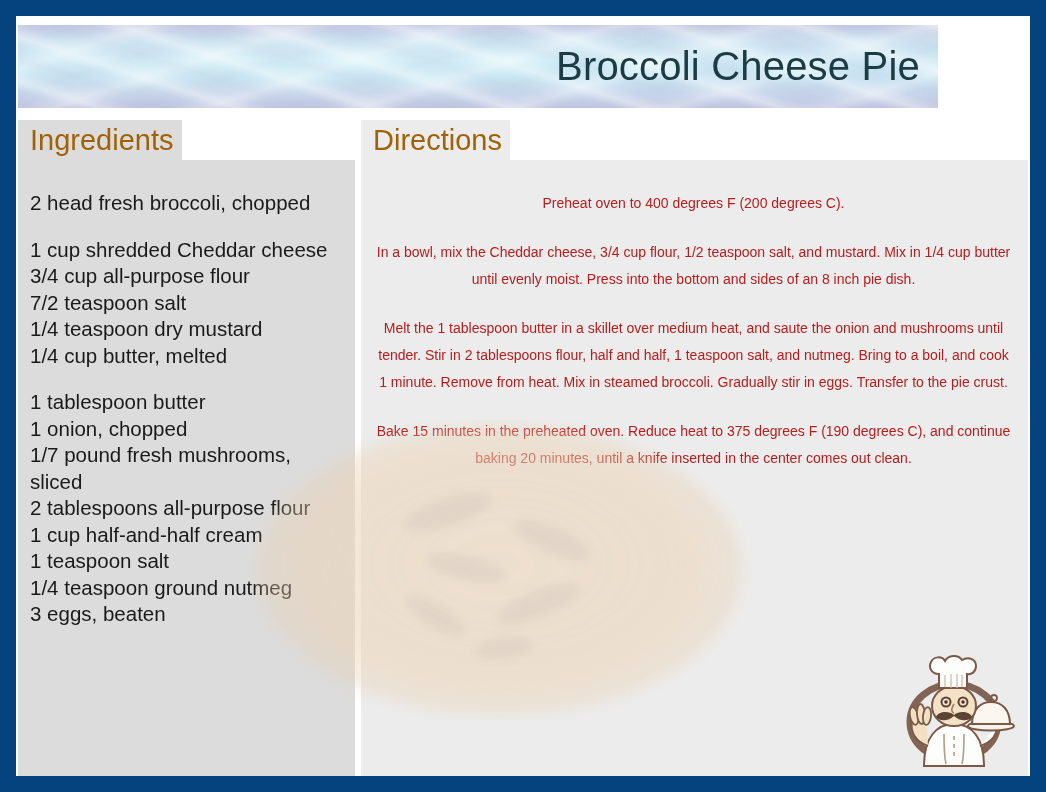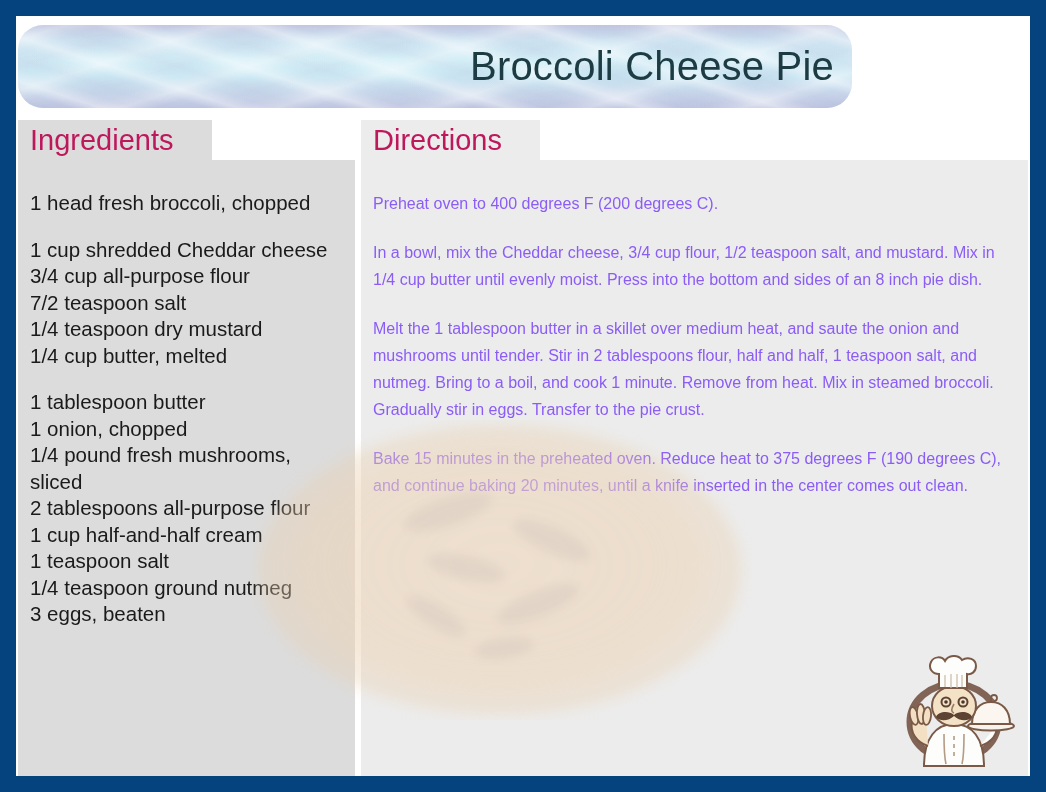--- a/index.html
+++ b/index.html
@@ -23,33 +23,32 @@
     width: 1014px;
     height: 760px;
     background: #ffffff;
     overflow: hidden;
   }
   
   .banner {
     position: absolute;
     left: 2px;
     top: 9px;
-    width: 834px;
+    width: 920px;
     height: 83px;
     background:
        linear-gradient(180deg,
           rgba(196,200,226,0.95) 0%,
           rgba(205,225,240,0.75) 18%,
           rgba(214,241,248,0.55) 42%,
           rgba(200,231,243,0.6) 62%,
           rgba(199,207,231,0.85) 88%,
           rgba(191,196,224,0.95) 100%),
        linear-gradient(90deg, #cfe6f2 0%, #d9f1f8 35%, #d4eef7 62%, #d2e6f4 100%);
     overflow: hidden;
-    border-radius: 25px;
   }
   .banner .weave {
     position: absolute;
     inset: -20px;
     background:
       repeating-linear-gradient(18deg,
          rgba(255,255,255,0.0) 0px,
          rgba(255,255,255,0.45) 9px,
          rgba(255,255,255,0.0) 20px,
          rgba(170,185,215,0.16) 30px,
@@ -78,23 +77,23 @@
   .col {
     position: absolute;
     top: 104px;
   }
   .col-ingredients { left: 2px;  width: 337px; }
   .col-directions  { left: 345px; width: 667px; }
 
   .tab {
     position: relative;
     display: inline-block;
-    padding: 4px 38px 6px 12px;
+    padding: 4px 8px 6px 12px;
     font-size: 29px;
-    color: #be185d;
+    color: #a16207;
     line-height: 1.15;
     z-index: 2;
   }
   .col-ingredients .tab { background: #dcdcdc; }
   .col-directions  .tab { background: #ececec; }
 
   .panel {
     position: relative;
     margin-top: -3px;
     padding: 30px 14px 20px 12px;
@@ -110,25 +109,25 @@
   .ing-line {
     font-size: 20.5px;
     color: #1a1a1a;
     line-height: 26.5px;
     white-space: pre-line;
   }
   .ing-group:last-child { margin-bottom: 16px; }
 
   
   .dir-para {
-    font-size: 16px;
-    color: #8b5cf6;
+    font-size: 14px;
+    color: #b91c1c;
     line-height: 27px;
     margin: 0 0 22px 0;
-    text-align: left;
+    text-align: center;
   }
   .dir-para:last-child { margin-bottom: 16px; }
 
   
   .watermark {
     position: absolute;
     left: 236px;
     top: 404px;
     width: 500px;
     height: 300px;
@@ -155,33 +154,33 @@
 
     <div class="banner">
       <div class="weave"></div>
       <div class="banner-title">Broccoli Cheese Pie</div>
     </div>
 
     <div class="col col-ingredients">
       <div class="tab">Ingredients</div>
       <div class="panel">
         <div class="ing-group">
-          <div class="ing-line">1 head fresh broccoli, chopped</div>
+          <div class="ing-line">2 head fresh broccoli, chopped</div>
         </div>
         <div class="ing-group">
           <div class="ing-line">1 cup shredded Cheddar cheese</div>
           <div class="ing-line">3/4 cup all-purpose flour</div>
           <div class="ing-line">7/2 teaspoon salt</div>
           <div class="ing-line">1/4 teaspoon dry mustard</div>
           <div class="ing-line">1/4 cup butter, melted</div>
         </div>
         <div class="ing-group">
           <div class="ing-line">1 tablespoon butter</div>
           <div class="ing-line">1 onion, chopped</div>
-          <div class="ing-line">1/4 pound fresh mushrooms, sliced</div>
+          <div class="ing-line">1/7 pound fresh mushrooms, sliced</div>
           <div class="ing-line">2 tablespoons all-purpose flour</div>
           <div class="ing-line">1 cup half-and-half cream</div>
           <div class="ing-line">1 teaspoon salt</div>
           <div class="ing-line">1/4 teaspoon ground nutmeg</div>
           <div class="ing-line">3 eggs, beaten</div>
         </div>
       </div>
     </div>
 
     <div class="col col-directions">

